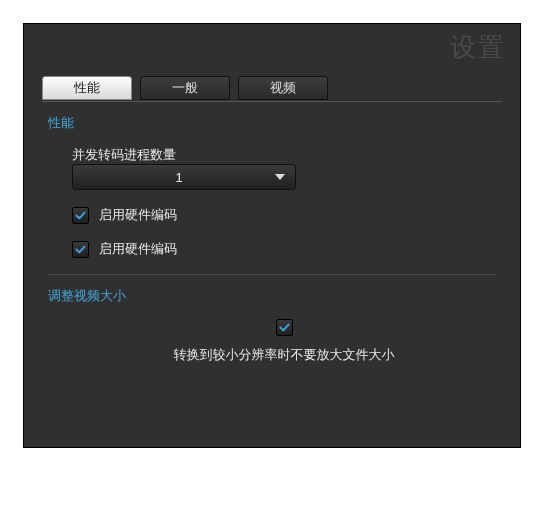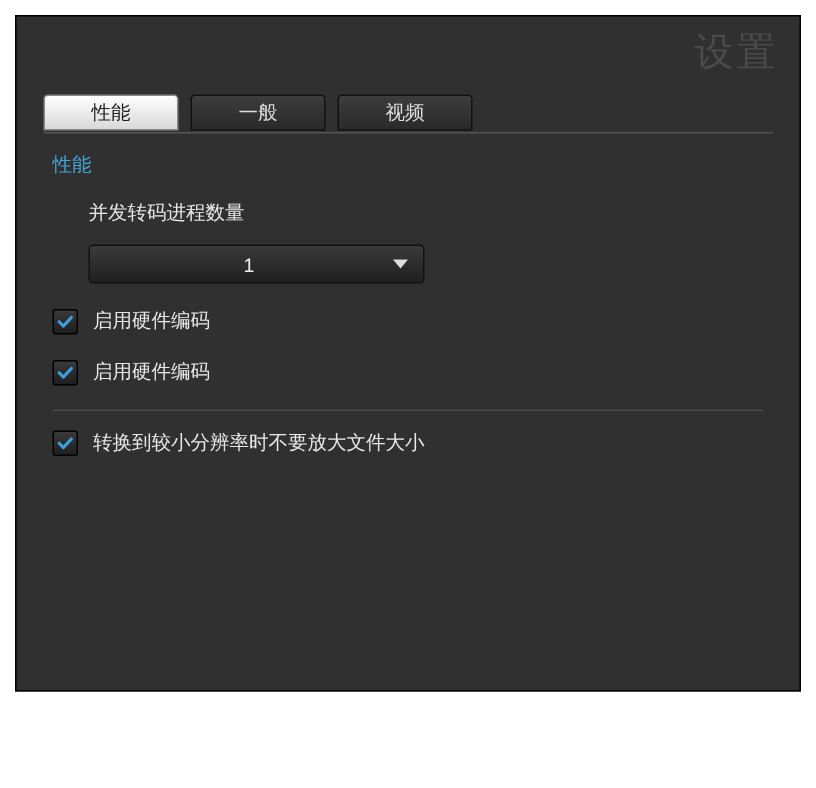--- a/index.html
+++ b/index.html
@@ -1,18 +1,18 @@
 <!DOCTYPE html>
 <html><head>
 <meta charset="utf-8">
 <style>
   * { box-sizing: border-box; margin: 0; padding: 0; }
   html, body { width: 544px; height: 525px; font-family: "Microsoft YaHei", "PingFang SC", Arial, sans-serif; background: #fff; }
   .outer {
-    width: 544px; height: 471px; background: #fff; padding: 10px;
+    width: 544px; height: 471px; background: #fff; padding: 23px;
   }
   .panel {
     width: 100%; height: 100%; background: #303030; position: relative; border: 1px solid #000;
   }
   .title-ghost {
     position: absolute; top: 6px; right: 14px; font-size: 26px; color: #4a4a4a; letter-spacing: 2px; font-weight: 400;
   }
   .tabs {
     position: absolute; top: 50px; left: 18px; right: 18px; height: 28px;
     border-bottom: 1px solid #555; display: flex; gap: 8px;
@@ -30,34 +30,34 @@
   .content {
     position: absolute; top: 90px; left: 24px; right: 24px; color: #e8e8e8; font-size: 13px;
   }
   .section-hdr {
     color: #41a6d9; font-size: 13px; margin-bottom: 14px;
   }
   .hr {
     border: none; border-top: 1px solid #4a4a4a; margin: 16px 0 12px;
   }
   .field-label {
-    margin-left: 24px; margin-bottom: 12px; font-family: Liberation Serif, serif;
+    margin-left: 24px; margin-bottom: 0; font-family: Liberation Serif, serif;
   }
   .dropdown {
     margin-left: 24px; width: 224px; height: 26px; border: 1px solid #111; border-radius: 3px;
     background: linear-gradient(#3a3a3a, #202020);
     color: #eee; display: flex; align-items: center; padding: 0 10px; position: relative;
     cursor: pointer;
   }
   .dropdown .dd-val { flex: 1; text-align: center; font-size: 13px; }
   .dropdown .dd-arrow {
     width: 0; height: 0; border-left: 5px solid transparent; border-right: 5px solid transparent; border-top: 6px solid #ddd;
   }
   .check-row {
-    display: flex; align-items: center; gap: 10px; margin-top: 16px;
+    display: flex; align-items: center; gap: 10px; margin-top: 16px; margin-left: 24px;
   }
   .chk {
     width: 17px; height: 17px; border: 1px solid #000; border-radius: 2px;
     background: linear-gradient(#3a3a3a, #1e1e1e);
     display: flex; align-items: center; justify-content: center; cursor: pointer;
   }
   .chk svg { width: 13px; height: 13px; }
   .chk svg path { stroke: #3aa0e0; stroke-width: 2.6; fill: none; stroke-linecap: round; stroke-linejoin: round; }
   .sec2 { margin-top: 10px; }
 </style>
@@ -99,22 +99,23 @@
           <svg viewBox="0 0 16 16">
               <path d="M3 8 L6.5 11.5 L13 4.5"></path>
             </svg>
         </div>
         <span>启用硬件编码</span>
       </div>
 
       <hr class="hr">
 
       <div class="sec2">
+        <div class="section-hdr">调整视频大小</div>
 
-        <div class="check-row" style="margin-top:10px;">
+        <div class="check-row" style="margin-top:10px;flex-direction:column;">
           <div class="chk">
             <svg viewBox="0 0 16 16">
                 <path d="M3 8 L6.5 11.5 L13 4.5"></path>
               </svg>
           </div>
           <span>转换到较小分辨率时不要放大文件大小</span>
         </div>
       </div>
     </div>
   </div>

